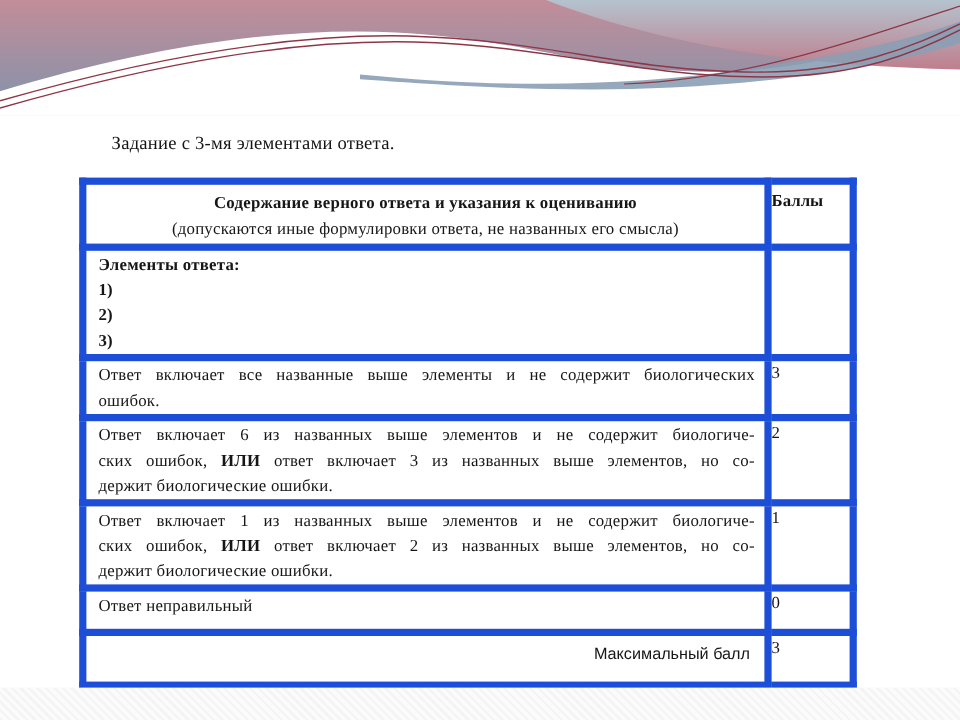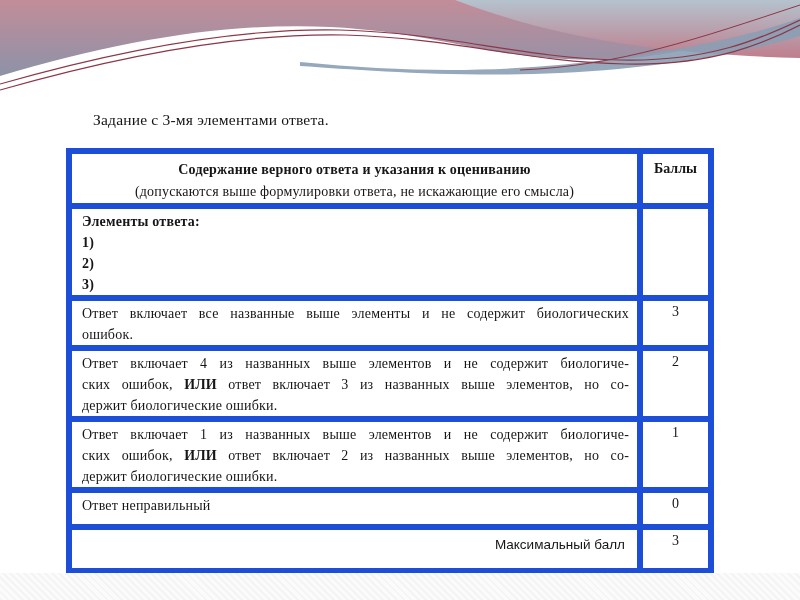--- a/index.html
+++ b/index.html
@@ -18,21 +18,21 @@
     letter-spacing:0.2px; color:#151515; }
 
   
   .tbl-wrap { position:absolute; left:66px; top:148px; }
   table { border-collapse:collapse; table-layout:fixed; width:642px;
     font-size:14px; color:#161616; }
   col.c-content { width:571px; }
   col.c-score { width:71px; }
   td { border:6px solid #1d4ed8; vertical-align:top; overflow:hidden; }
   td.c1 { padding:2px 8px 0 10px; }
-  td.c2 { text-align:center; padding-top:3px; }
+  td.c2 { padding-top:3px; }
   .line { line-height:21px; letter-spacing:0.2px; }
   .st { text-align:justify; text-align-last:justify; }
   .bold { font-weight:bold; }
 
   tr.r-head { height:50px; }
   tr.r-head td.c1 { text-align:center; padding:5px 6px 0 6px; }
   tr.r-head .line { line-height:22px; }
   tr.r-head td.c2 { font-weight:bold; padding-top:7px; }
   tr.r-elements { height:88px; }
   tr.r-elements .line { font-weight:bold; }
@@ -74,21 +74,21 @@
 <table>
   <colgroup>
         <col class="c-content">
         <col class="c-score">
       </colgroup>
 
   <tbody>
         <tr class="r-head">
     <td class="c1">
       <div class="line bold">Содержание верного ответа и указания к оцениванию</div>
-      <div class="line">(допускаются выше формулировки ответа, не искажающие его смысла)</div>
+      <div class="line">(допускаются иные формулировки ответа, не названных его смысла)</div>
     </td>
     <td class="c2">Баллы</td>
   </tr>
 
   <tr class="r-elements">
     <td class="c1">
       <div class="line">Элементы ответа:</div>
       <div class="line">1)</div>
       <div class="line">2)</div>
       <div class="line">3)</div>
@@ -99,21 +99,21 @@
   <tr class="r-s3">
     <td class="c1">
       <div class="line st">Ответ включает все названные выше элементы и не содержит биологических</div>
       <div class="line">ошибок.</div>
     </td>
     <td class="c2">3</td>
   </tr>
 
   <tr class="r-s2">
     <td class="c1">
-      <div class="line st">Ответ включает 4 из названных выше элементов и не содержит биологиче-</div>
+      <div class="line st">Ответ включает 6 из названных выше элементов и не содержит биологиче-</div>
       <div class="line st">ских ошибок, <b>ИЛИ</b> ответ включает 3 из названных выше элементов, но со-</div>
       <div class="line">держит биологические ошибки.</div>
     </td>
     <td class="c2">2</td>
   </tr>
 
   <tr class="r-s1">
     <td class="c1">
       <div class="line st">Ответ включает 1 из названных выше элементов и не содержит биологиче-</div>
       <div class="line st">ских ошибок, <b>ИЛИ</b> ответ включает 2 из названных выше элементов, но со-</div>

